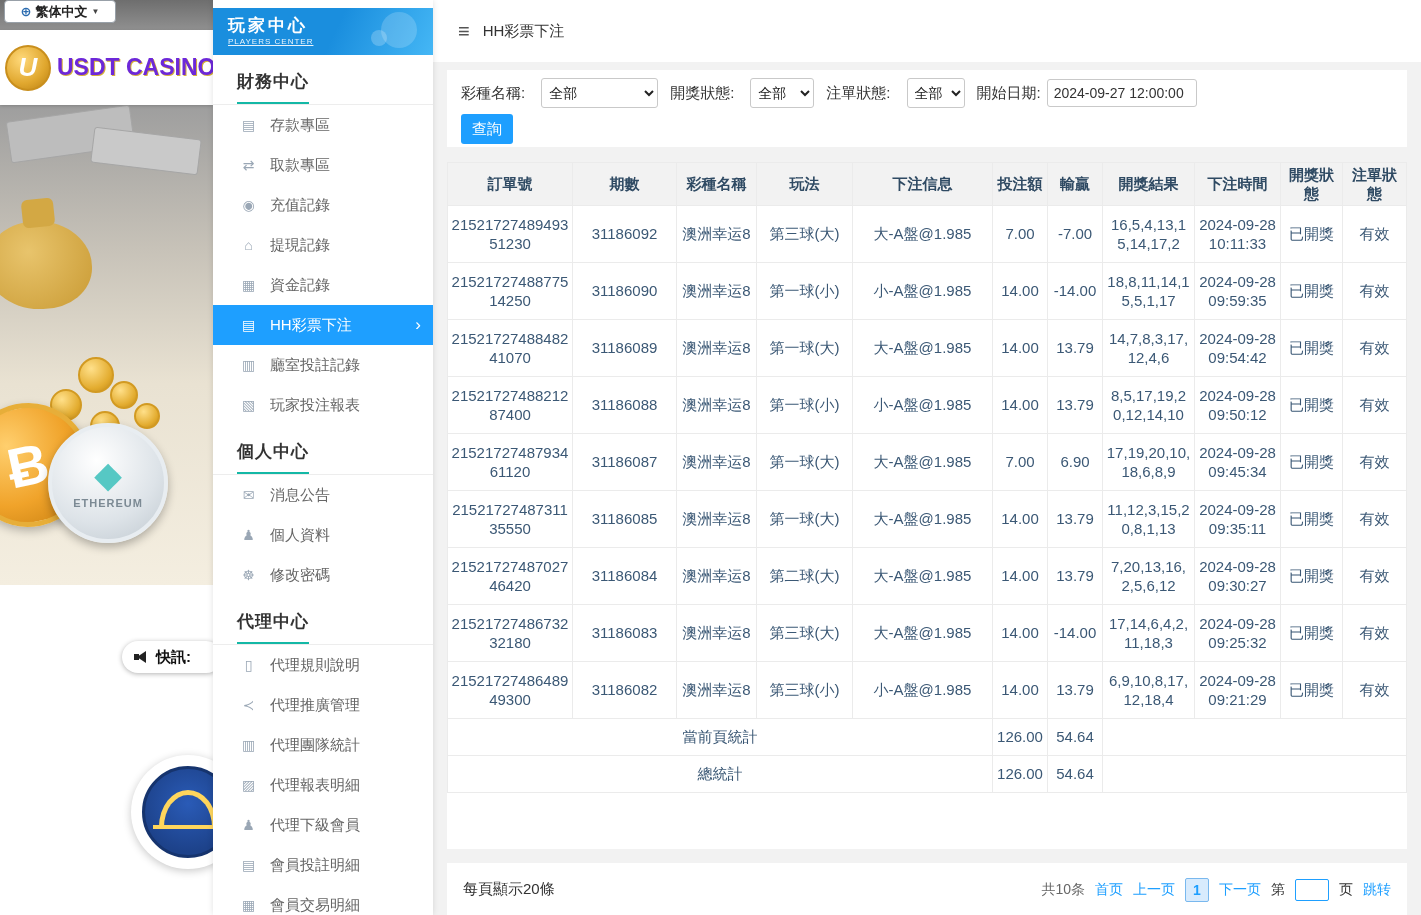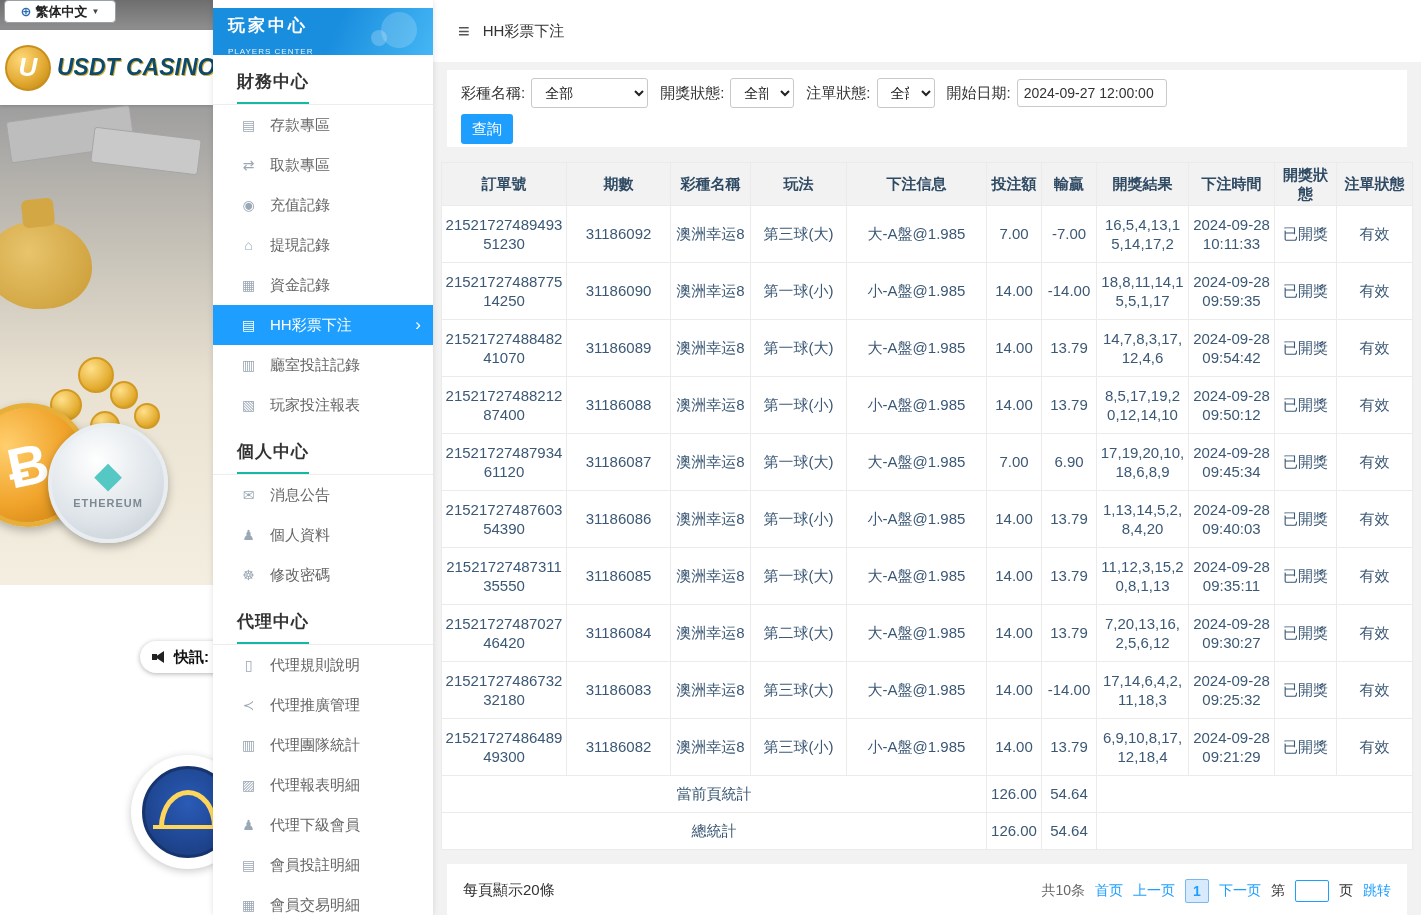--- a/index.html
+++ b/index.html
@@ -15,21 +15,21 @@
     border:1px solid #98a0a8; border-radius:4px; display:flex; align-items:center;
     justify-content:center; gap:4px; font-size:13px; font-weight:700; color:#222; cursor:pointer; z-index:3;}
   .lang .globe { color:#2b6cb0; font-size:13px; }
   .lang .caret { font-size:8px; color:#444; }
   .logobar { position:absolute; top:30px; left:0; right:0; height:75px; background:#fff;
     display:flex; align-items:center; gap:6px; padding-left:5px; box-shadow:0 1px 3px rgba(0,0,0,.18); z-index:2;}
   .coin { width:46px; height:46px; border-radius:50%; flex:0 0 46px;
     background:radial-gradient(circle at 35% 30%, #ffd97a, #e0a72e 60%, #b97f12);
     border:2px solid #c98f1d; display:flex; align-items:center; justify-content:center;
     color:#fff; font-weight:900; font-size:26px; font-style:italic; }
-  .logotext { font-size:23px; font-weight:900; color:#0c4a6e; font-style:italic;
+  .logotext { font-size:23px; font-weight:900; color:#6d28d9; 
     letter-spacing:0; text-shadow:1px 1px 0 #d4af37; white-space:nowrap; }
   .promo { position:absolute; top:105px; left:0; width:213px; height:480px;
     background:linear-gradient(180deg,#9e9e9e 0%,#c7c2b8 30%,#e9e2d2 58%,#f4eee0 100%); }
   .note { position:absolute; background:#bdbdbd; border:1px solid #a6a6a6; border-radius:3px; }
   .n1 { left:8px; top:8px; width:125px; height:42px; transform:rotate(-8deg); }
   .n2 { left:92px; top:28px; width:108px; height:36px; transform:rotate(7deg); background:#c9c9c9; }
   .bag { position:absolute; left:-14px; top:86px; width:106px; height:118px; }
   .bag::before { content:""; position:absolute; bottom:0; left:0; width:106px; height:88px;
     background:radial-gradient(circle at 40% 35%, #e8c46c, #c99a33); border-radius:48% 52% 46% 50%; }
   .bag::after { content:""; position:absolute; top:8px; left:36px; width:32px; height:28px;
@@ -46,21 +46,21 @@
     background:radial-gradient(circle at 35% 30%, #ffcf6e, #f0a32a 55%, #c47c0e);
     border:5px solid #e7ae39; display:flex; align-items:center; justify-content:center;
     color:#fff; font-size:56px; font-weight:900; transform:rotate(-12deg);
     box-shadow:0 4px 10px rgba(0,0,0,.25); }
   .eth { position:absolute; left:48px; top:318px; width:120px; height:120px; border-radius:50%;
     background:radial-gradient(circle at 40% 30%, #ffffff, #dde3e8 60%, #bfc8cf);
     border:4px solid #e8edf1; box-shadow:0 4px 10px rgba(0,0,0,.28);
     display:flex; flex-direction:column; align-items:center; justify-content:center; }
   .eth .dia { color:#56c8c4; font-size:36px; line-height:1; }
   .eth .elabel { font-size:11px; font-weight:700; color:#7c8a94; letter-spacing:1px; margin-top:4px; }
-  .ticker { position:absolute; left:140px; top:641px; width:100px; height:32px; background:#fff;
+  .ticker { position:absolute; left:122px; top:641px; width:100px; height:32px; background:#fff;
     border-radius:16px; box-shadow:0 1px 5px rgba(0,0,0,.3); display:flex; align-items:center;
     gap:7px; padding-left:12px; font-size:15px; font-weight:700; color:#111; z-index:2;}
   .spk { position:relative; width:15px; height:14px; }
   .spk::before { content:""; position:absolute; left:0; top:4px; width:5px; height:6px; background:#222; }
   .spk::after { content:""; position:absolute; left:3px; top:1px; width:0; height:0;
     border-right:9px solid #222; border-top:6px solid transparent; border-bottom:6px solid transparent; }
   .teamc { position:absolute; left:131px; top:755px; width:114px; height:114px; border-radius:50%;
     background:#fff; box-shadow:0 2px 8px rgba(0,0,0,.22); display:flex; align-items:center; justify-content:center; }
   .teamc .inner { width:92px; height:92px; border-radius:50%; position:relative;
     background:radial-gradient(circle at 50% 40%, #2a5bb7, #1d428a 72%); border:3px solid #16346e; overflow:hidden;}
@@ -71,47 +71,47 @@
   
   .sidebar { width:220px; flex:0 0 220px; background:#fff; position:relative; z-index:5;
     box-shadow:0 0 6px rgba(0,0,0,.12); overflow:hidden; }
   .sb-header { margin-top:8px; height:47px; padding:6px 0 4px 15px; position:relative; overflow:hidden;
     background:linear-gradient(115deg,#1a8ede 55%,#45b7f5); color:#fff; }
   .sb-header::before { content:""; position:absolute; right:16px; top:4px; width:36px; height:36px;
     border-radius:50%; background:rgba(255,255,255,.18); }
   .sb-header::after { content:""; position:absolute; right:46px; top:22px; width:16px; height:16px;
     border-radius:50%; background:rgba(255,255,255,.22); }
   .sb-title { font-size:17px; font-weight:700; letter-spacing:3px; }
-  .sb-sub { font-size:8px; letter-spacing:1px; opacity:.9; margin-top:10px; }
+  .sb-sub { font-size:8px; letter-spacing:1px; opacity:.9; margin-top:0;text-decoration:underline; }
   .sb-sec { padding:15px 0 0 24px; border-bottom:1px solid #ededed; }
   .sb-sec span { display:inline-block; font-size:17px; font-weight:700; color:#333;
     letter-spacing:1px; padding-bottom:9px; border-bottom:2px solid #14b8a6; }
   .sb-item { height:40px; display:flex; align-items:center; gap:13px; padding-left:27px;
     font-size:15px; color:#666; cursor:pointer; position:relative; }
   .sb-ic { width:17px; text-align:center; color:#9aa7b5; font-size:14px; }
   .sb-item.active { background:#1E9FFF; color:#fff; }
   .sb-item.active .sb-ic { color:#fff; }
   .sb-ch { position:absolute; right:12px; font-size:17px; color:#fff; }
 
   
   .main { flex:1; background:#f2f2f2; display:flex; flex-direction:column; overflow:hidden; }
   .topbar { height:62px; background:#fff; display:flex; align-items:center; gap:13px; padding-left:25px; flex:0 0 62px;}
   .burger { font-size:20px; color:#555; cursor:pointer; line-height:1; }
   .page-title { font-size:15px; color:#333; }
   .filter-panel { margin:8px 14px 0; background:#fff; padding:8px 14px 3px; flex:0 0 77px; }
   .filter-row { display:flex; align-items:center; height:30px; font-size:15px; color:#333; }
   .fgroup { display:flex; align-items:center; gap:6px; margin-right:12px; }
   select { height:30px; border:1px solid #c9c9c9; border-radius:3px; background:#fff;
-    font-size:14px; color:#222; padding:0 9px; font-family:inherit; }
+    font-size:14px; color:#222; padding:0 3px; font-family:inherit;margin-left:10px; }
   .sel-lg { width:117px; } .sel-sm { width:64px; } .sel-sm2 { width:58px; }
   .date-input { height:28px; width:150px; border:1px solid #c9c9c9; border-radius:3px;
     font-size:14px; color:#333; padding:0 6px; font-family:inherit; }
   .search-btn { display:block; margin-top:6px; width:52px; height:30px; background:#1E9FFF;
     color:#fff; border:none; border-radius:3px; font-size:15px; cursor:pointer; font-family:Liberation Sans, sans-serif; }
-  .table-panel { margin:15px 8px 0; background:#fff; flex:0 0 687px; }
+  .table-panel { margin:15px 14px 0; background:#fff; flex:0 0 687px; }
   table { width:100%; border-collapse:collapse; table-layout:fixed; }
   th, td { border:1px solid #ebebeb; text-align:center; padding:0 3px;
     font-size:15px; color:#3b5875; line-height:1.3; }
   thead th { background:#f2f2f2; color:#2f4a63; font-weight:700; height:43px; }
   tbody td { height:57px; }
   th:nth-child(1){width:125px} th:nth-child(2){width:104px} th:nth-child(3){width:80px}
   th:nth-child(4){width:96px}  th:nth-child(5){width:140px} th:nth-child(6){width:55px}
   th:nth-child(7){width:55px}  th:nth-child(8){width:92px}  th:nth-child(9){width:86px}
   th:nth-child(10){width:62px}
   .data-row td:nth-child(1), .data-row td:nth-child(8) { word-break:break-all; }
@@ -364,33 +364,20 @@
               <td>第一球(大)</td>
               <td>大-A盤@1.985</td>
               <td>7.00</td>
               <td>6.90</td>
               <td>17,19,20,10,18,6,8,9</td>
               <td>2024-09-28 09:45:34</td>
               <td>已開獎</td>
               <td>有效</td>
             </tr>
             <tr class="data-row">
-              <td>2152172748760354390</td>
-              <td>31186086</td>
-              <td>澳洲幸运8</td>
-              <td>第一球(小)</td>
-              <td>小-A盤@1.985</td>
-              <td>14.00</td>
-              <td>13.79</td>
-              <td>1,13,14,5,2,8,4,20</td>
-              <td>2024-09-28 09:40:03</td>
-              <td>已開獎</td>
-              <td>有效</td>
-            </tr>
-            <tr class="data-row">
               <td>2152172748731135550</td>
               <td>31186085</td>
               <td>澳洲幸运8</td>
               <td>第一球(大)</td>
               <td>大-A盤@1.985</td>
               <td>14.00</td>
               <td>13.79</td>
               <td>11,12,3,15,20,8,1,13</td>
               <td>2024-09-28 09:35:11</td>
               <td>已開獎</td>

